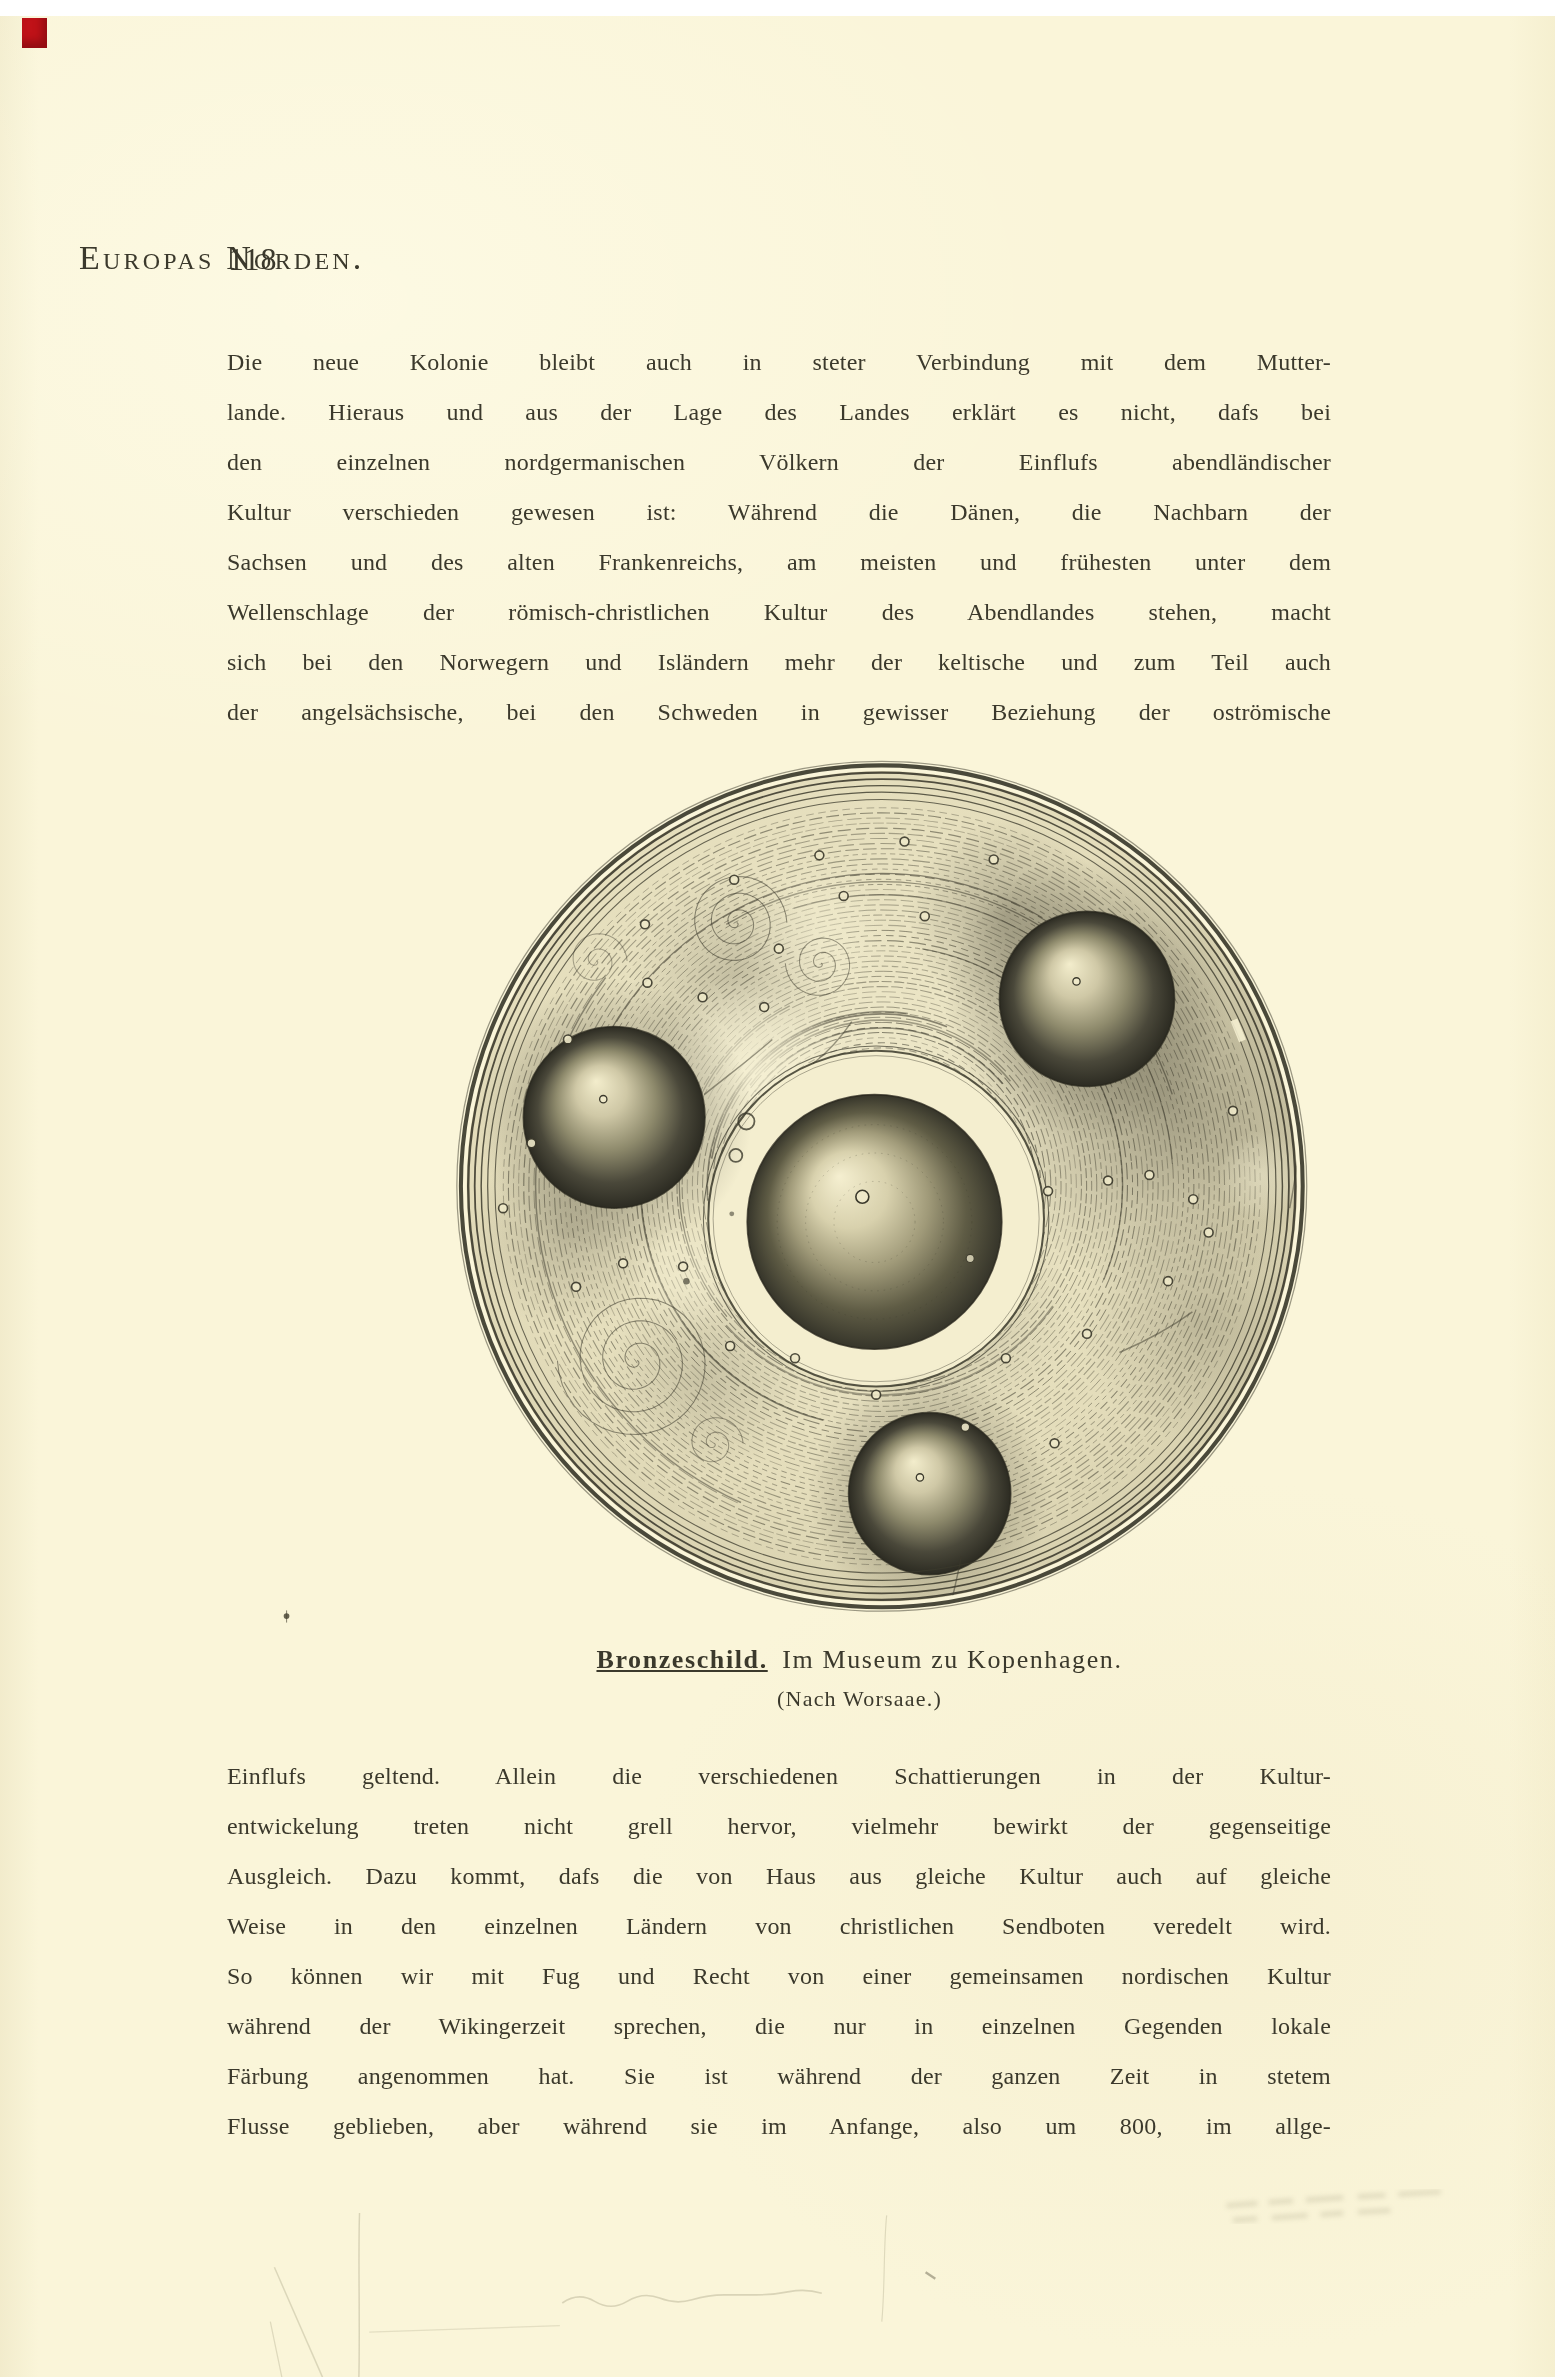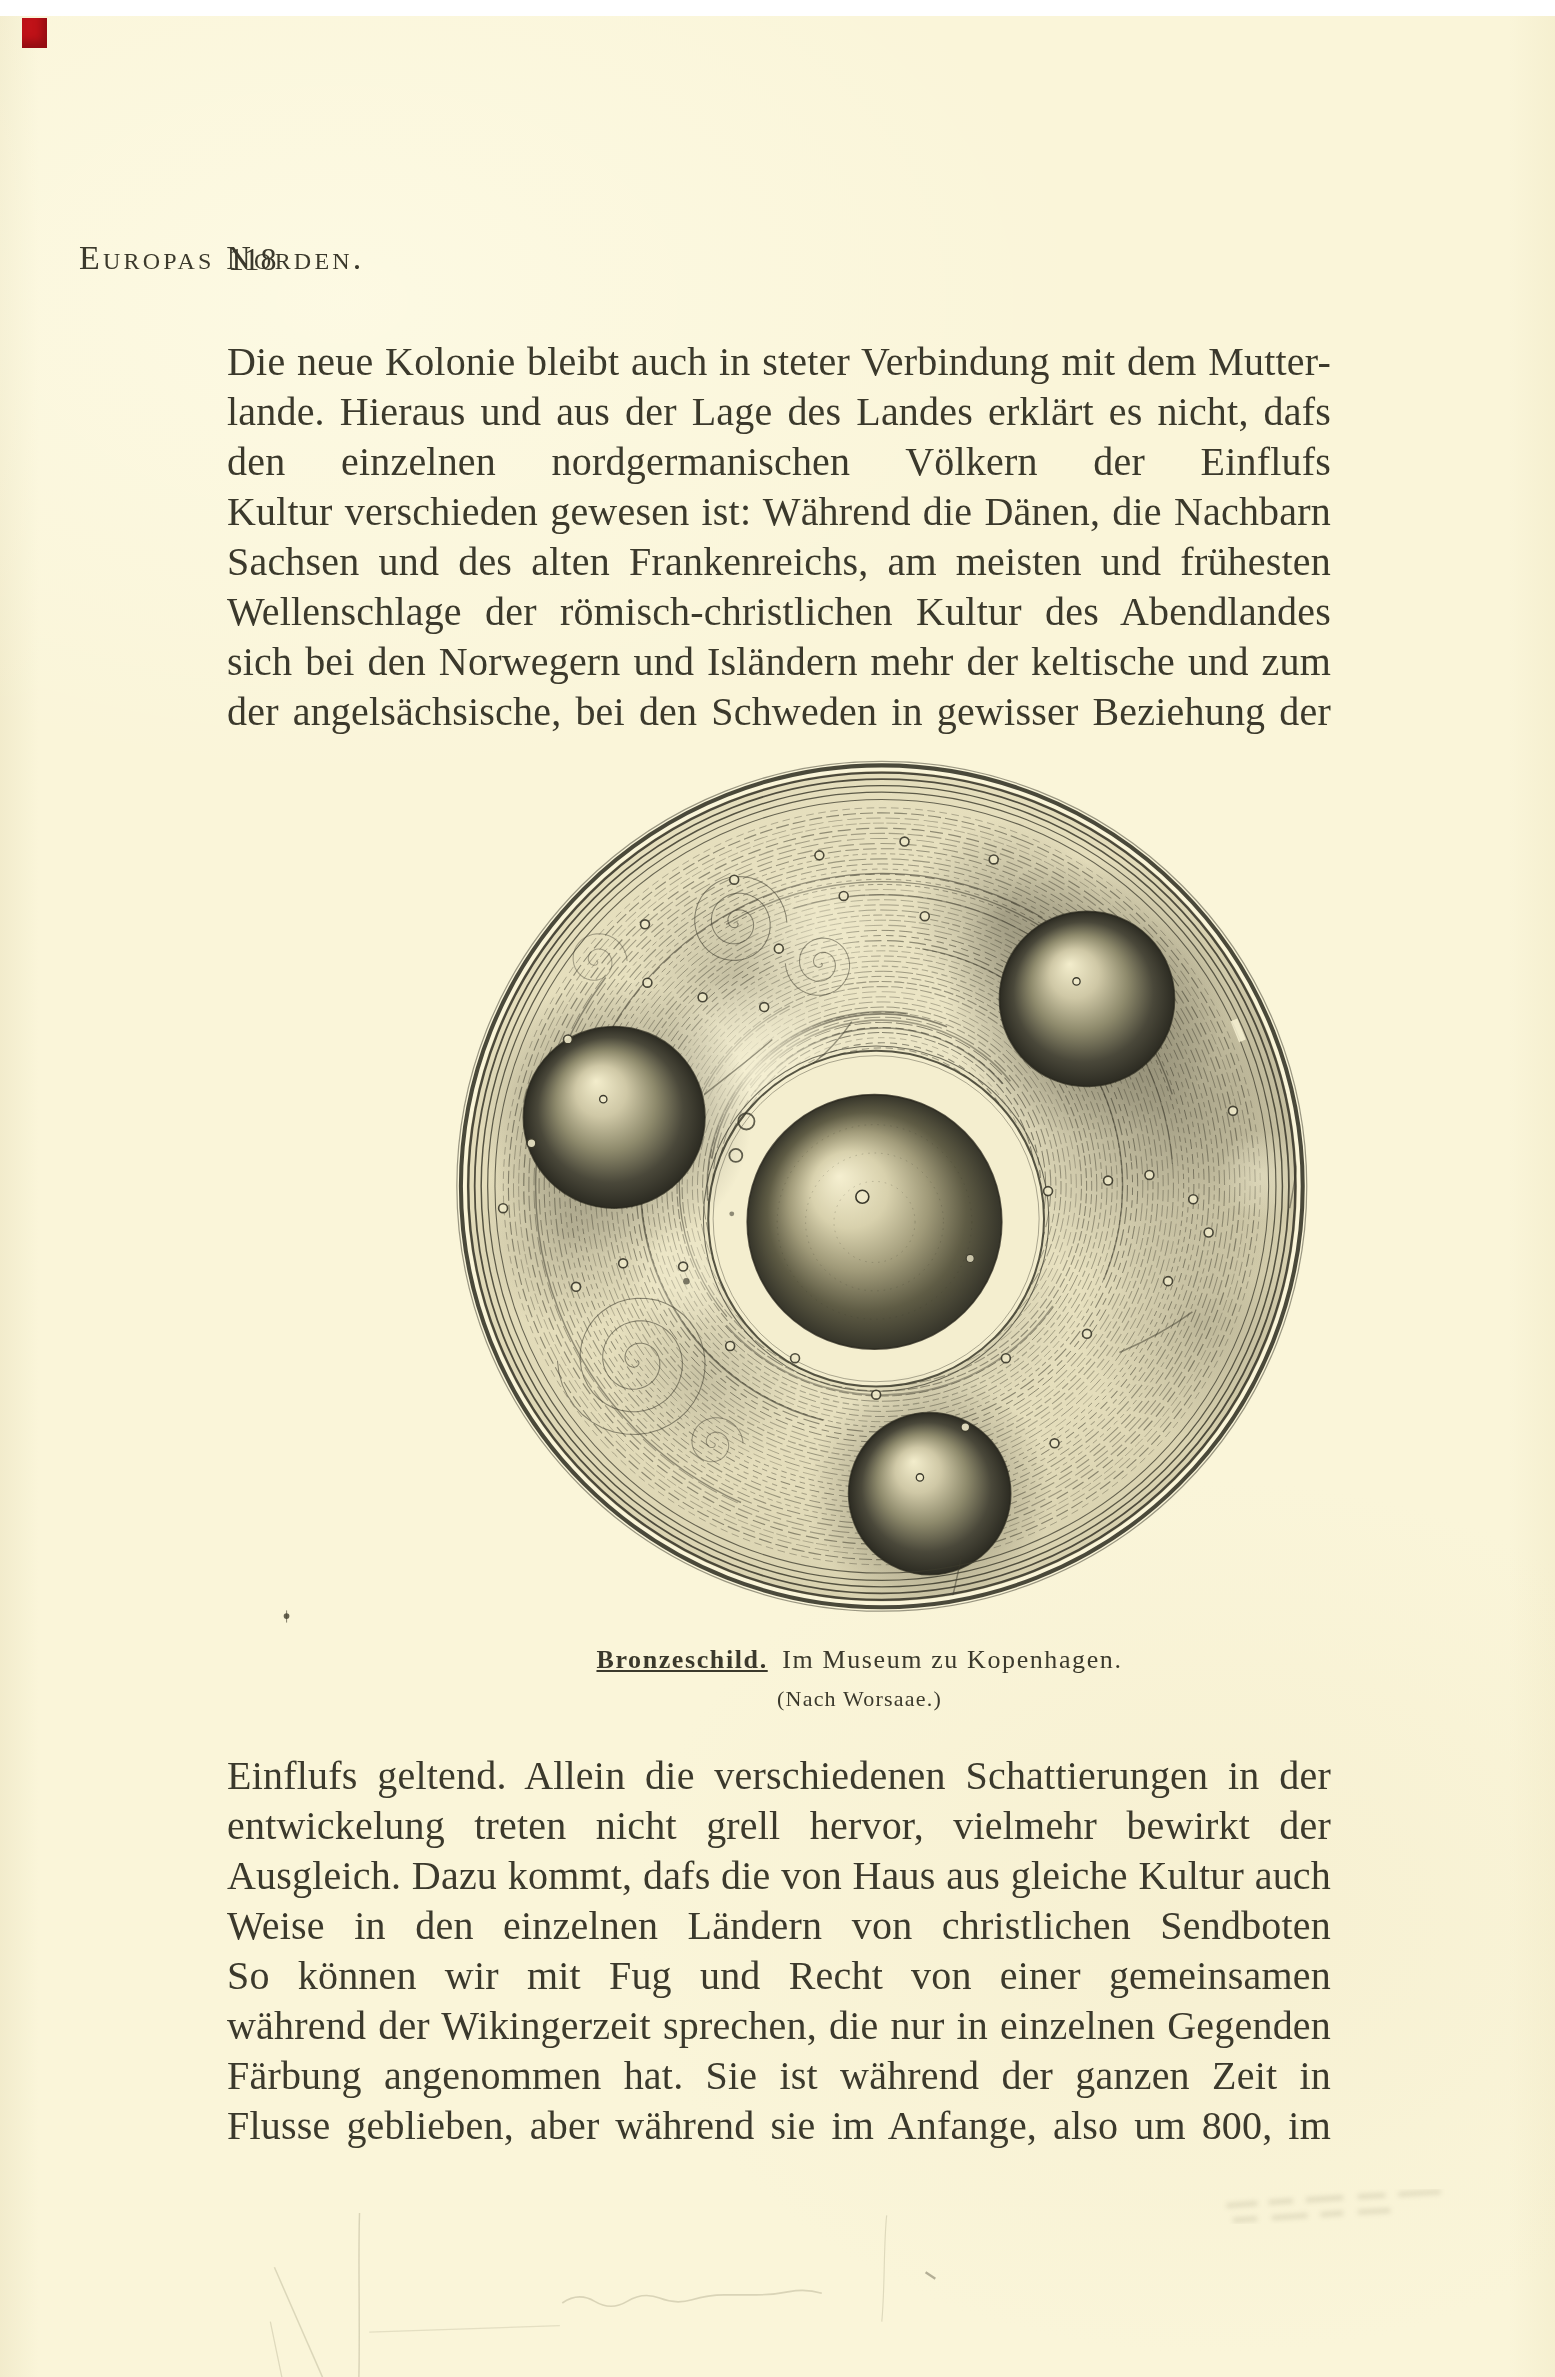--- a/index.html
+++ b/index.html
@@ -15,21 +15,21 @@
   }
   .red-mark{position:absolute;left:22px;top:2.4px;width:25px;height:30px;
     background:#c01218;box-shadow:inset -4.9px -6.5px 8px rgba(90,6,10,.45);}
   .pagenum{position:absolute;left:228px;top:224px;font-size:32px;line-height:39px;letter-spacing:0.8px;}
   .title-wrap{position:absolute;left:79px;top:222px;width:1476px;text-align:left;font-family:Liberation Serif, serif;}
   .running-title{font-variant:small-caps;font-size:34px;line-height:39px;letter-spacing:3.2px;}
   .para{position:absolute;left:227px;width:1104px;}
   .para1{top:321px;}
   .para2{top:1735px;}
   .line{
-    height:50px;line-height:50px;font-size:40px;letter-spacing:0.2px;
+    height:50px;line-height:50px;font-size:24px;letter-spacing:0.2px;
     text-align:justify;text-align-last:justify;overflow:hidden;white-space:normal;
   }
   .caption{position:absolute;left:307px;top:1629px;width:1105px;text-align:center;}
   .cap1{font-size:26px;letter-spacing:1.6px;}
   .cap1 .cap-bold{font-weight:bold;text-decoration:underline;}
   .cap1 .cap-sep{display:inline-block;width:14.6px;}
   .cap2{font-size:22px;letter-spacing:1.2px;margin-top:11.4px;}
   .figure-svg{position:absolute;left:0;top:0;pointer-events:none;}
   .bottom-strip{position:absolute;left:0;bottom:0;width:100%;height:9.7px;background:#fffdf4;}
 </style>

